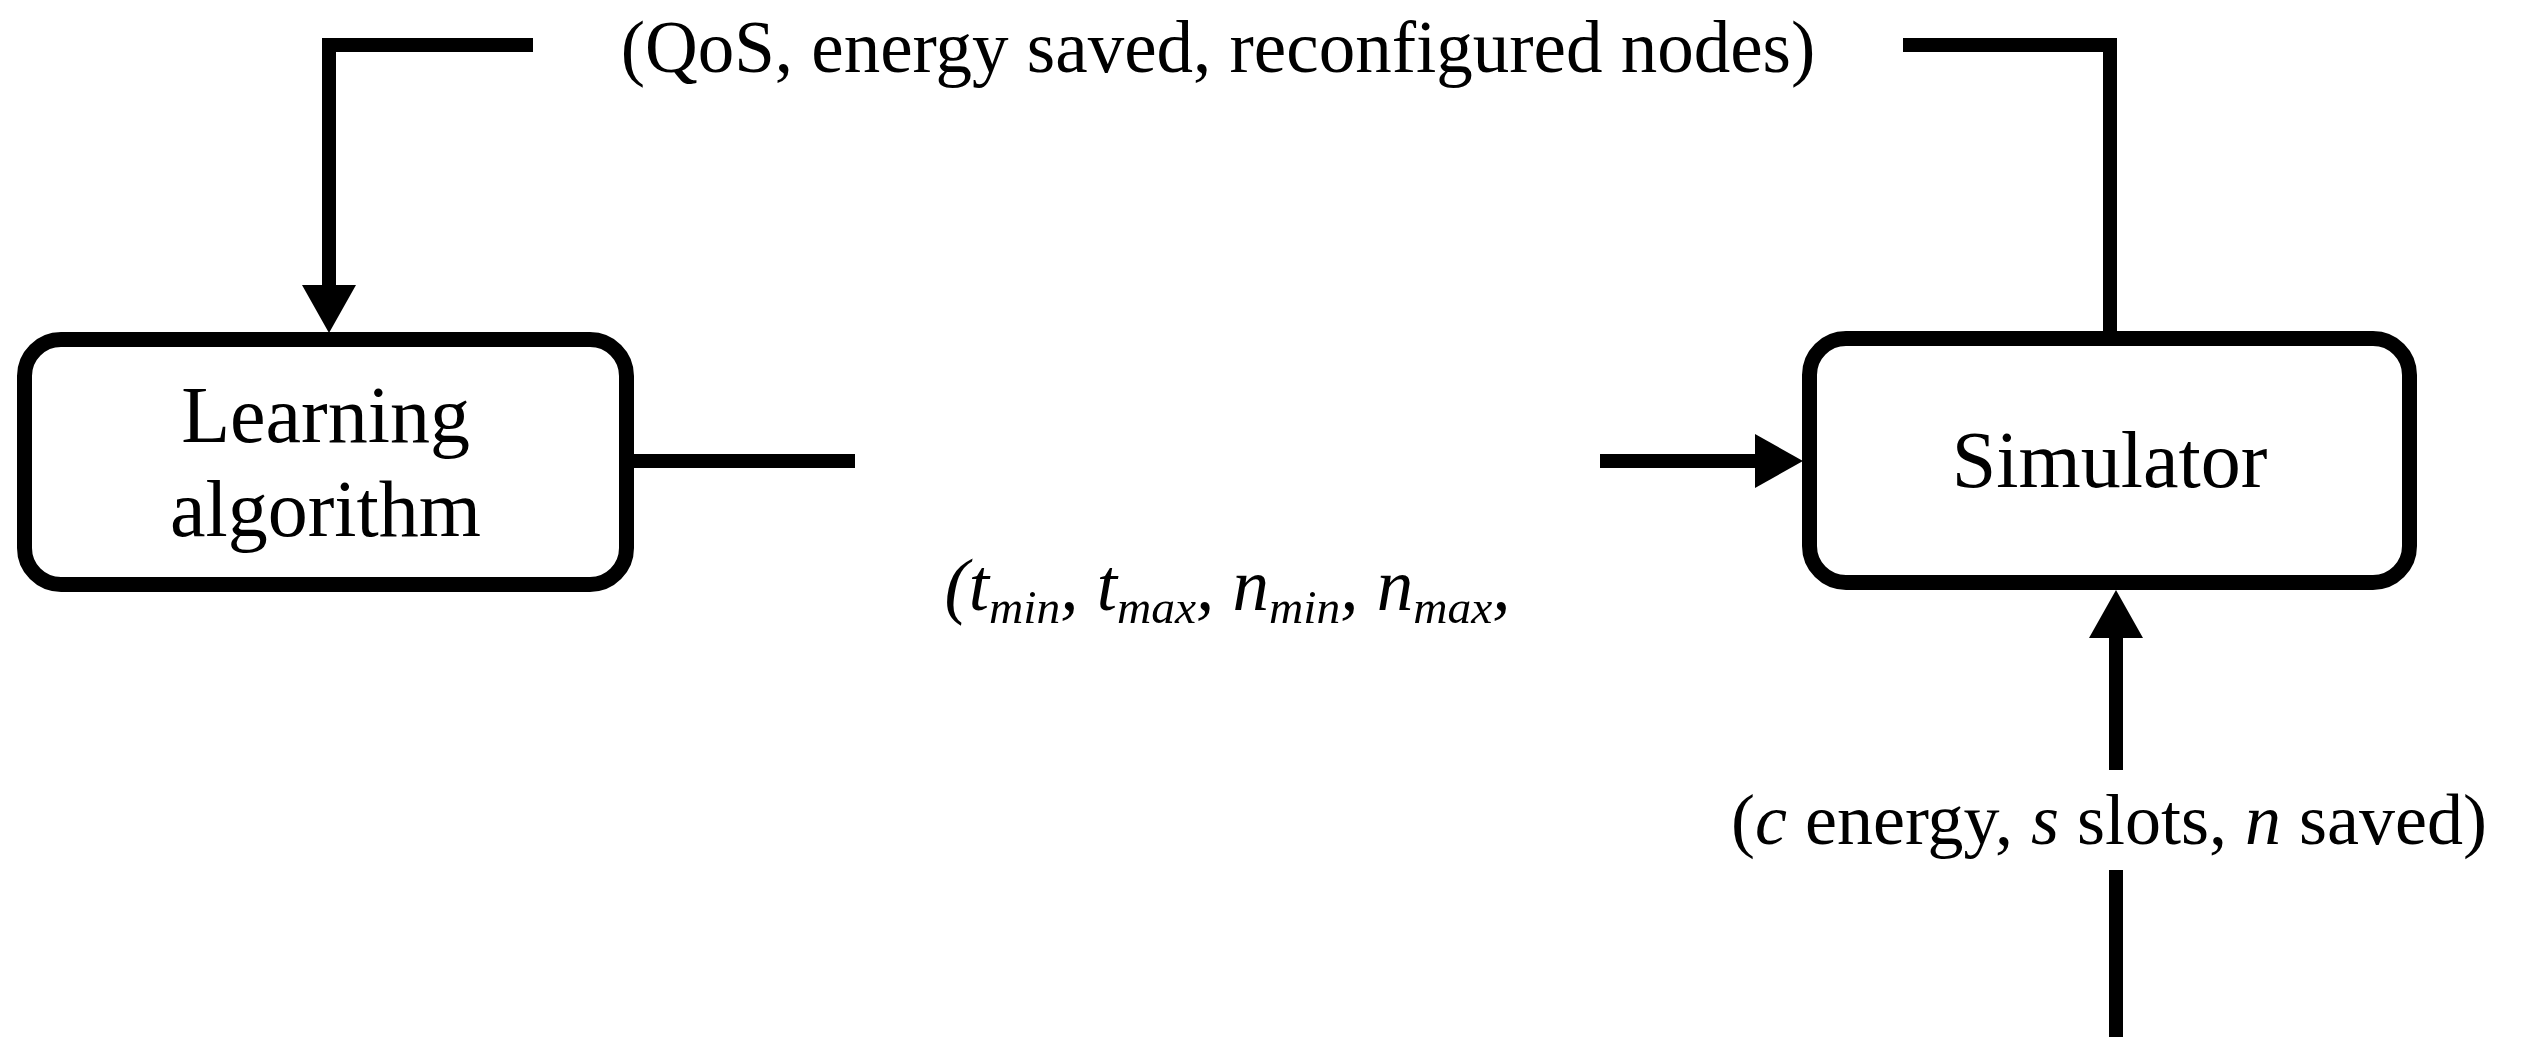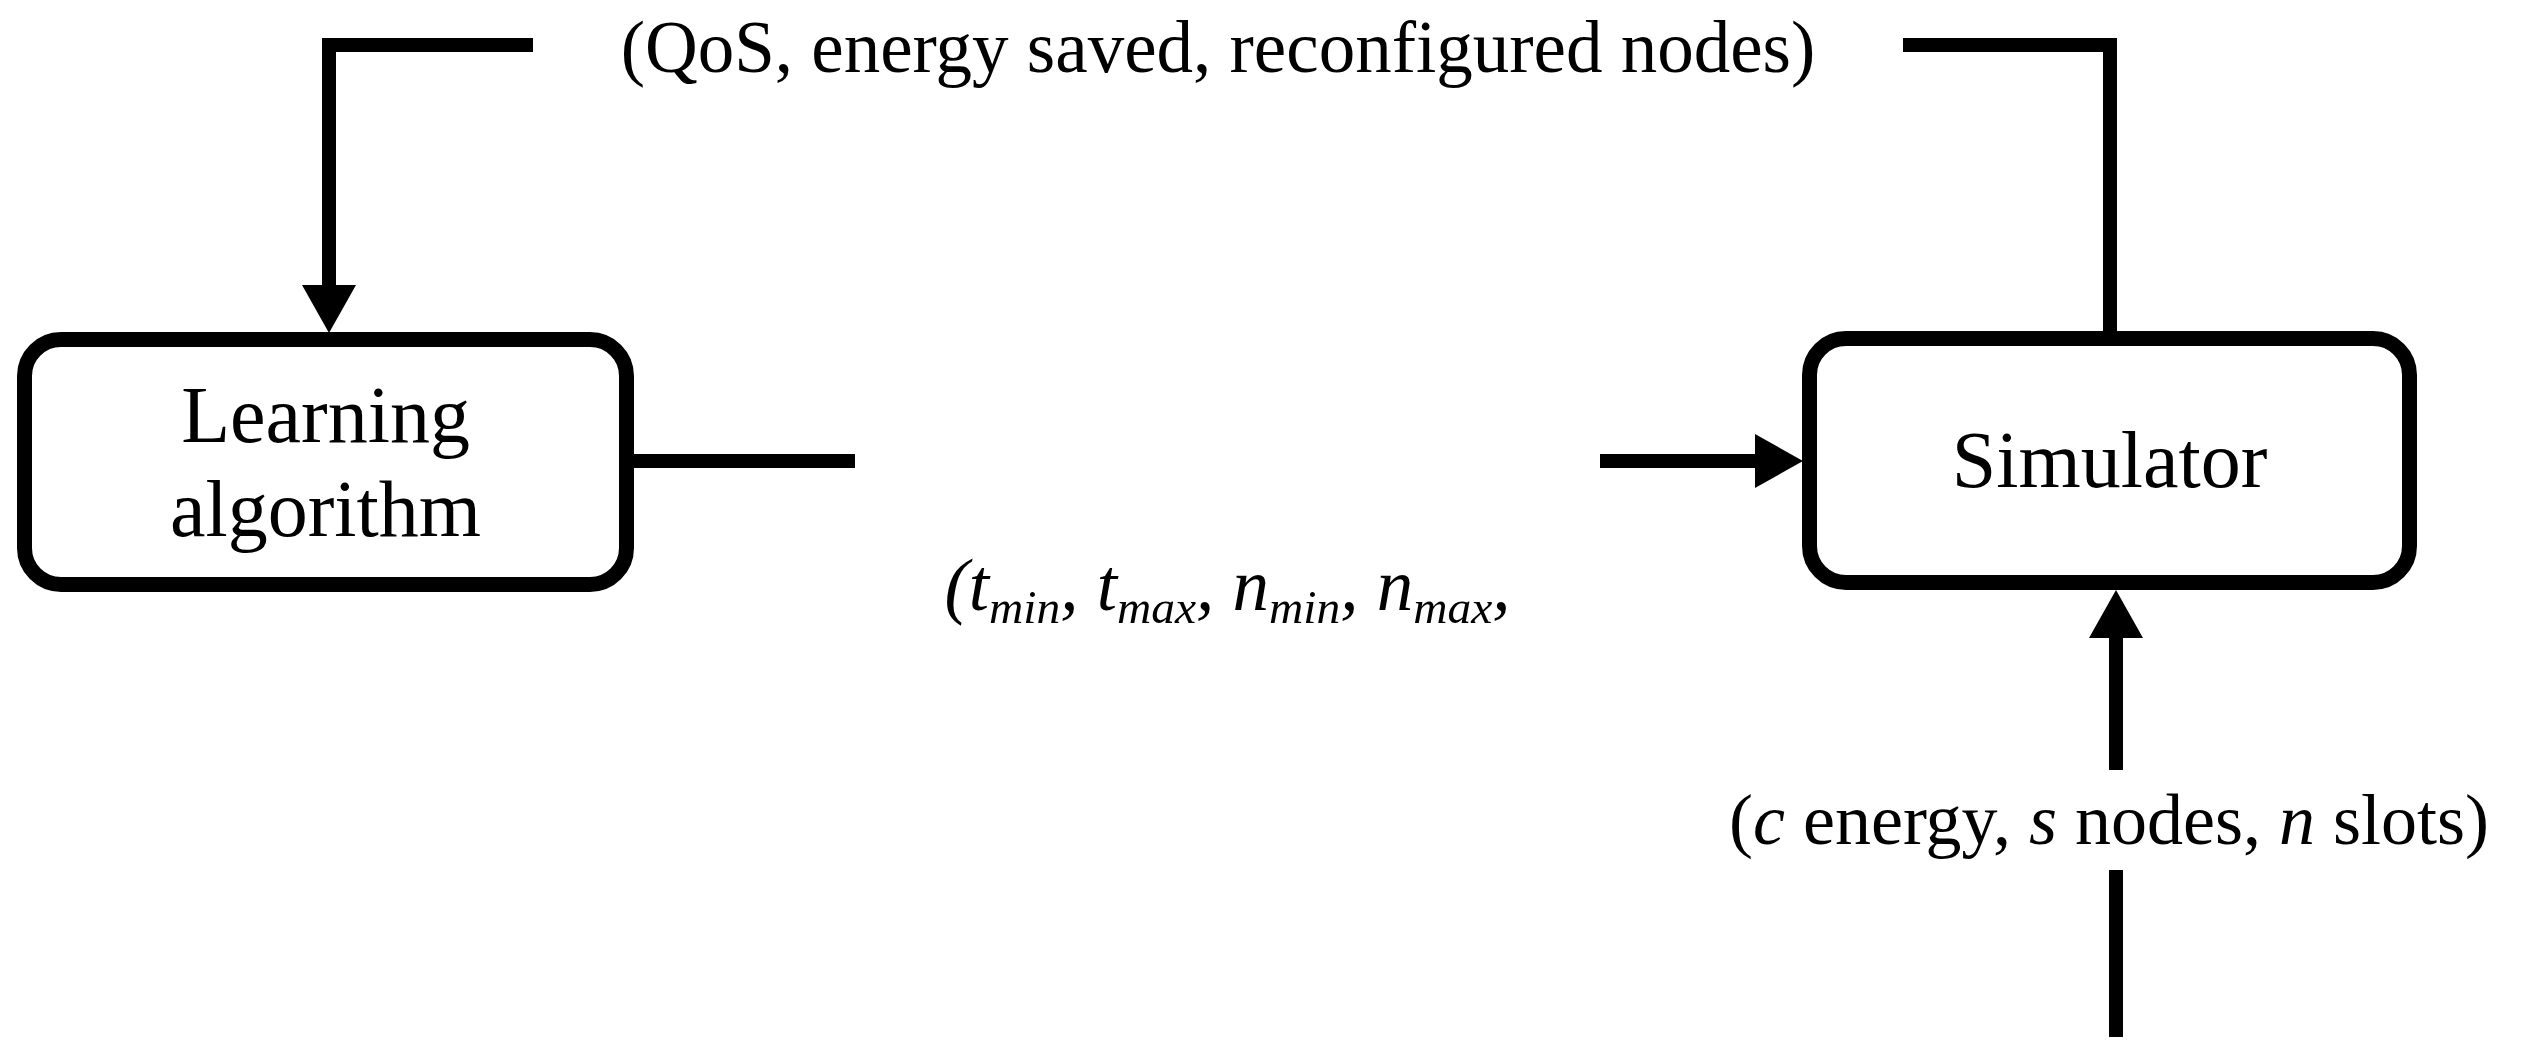--- a/index.html
+++ b/index.html
@@ -51,21 +51,21 @@
 
   <div class="vline" style="left:2109px; top:634px; width:14px; height:403px;"></div>
   <div class="tri tri-up" style="left:2089px; top:590px;"></div>
 
   <div class="label label-top">(QoS, energy saved, reconfigured nodes)</div>
 
   <div class="label label-mid">
     <div class="mid-line"><span class="seg-i">(</span><span class="seg-i">t</span><span class="seg-sub">min</span><span class="seg-i">, </span><span class="seg-i">t</span><span class="seg-sub">max</span><span class="seg-i">, </span><span class="seg-i">n</span><span class="seg-sub">min</span><span class="seg-i">, </span><span class="seg-i">n</span><span class="seg-sub">max</span><span class="seg-i">,</span></div>
   </div>
 
-  <div class="label label-bottom"><span class="seg-r">(</span><span class="seg-i">c</span><span class="seg-r"> energy, </span><span class="seg-i">s</span><span class="seg-r"> nodes, </span><span class="seg-i">n</span><span class="seg-r"> slots)</span></div>
+  <div class="label label-bottom"><span class="seg-r">(</span><span class="seg-i">c</span><span class="seg-r"> energy, </span><span class="seg-i">s</span><span class="seg-r"> slots, </span><span class="seg-i">n</span><span class="seg-r"> saved)</span></div>
 
   <div class="box" style="left:17px; top:332px; width:617px; height:260px;">
     <div class="box-label">Learning
 algorithm</div>
   </div>
 
   <div class="box" style="left:1802px; top:331px; width:615px; height:259px;">
     <div class="box-label">Simulator</div>
   </div>
 

